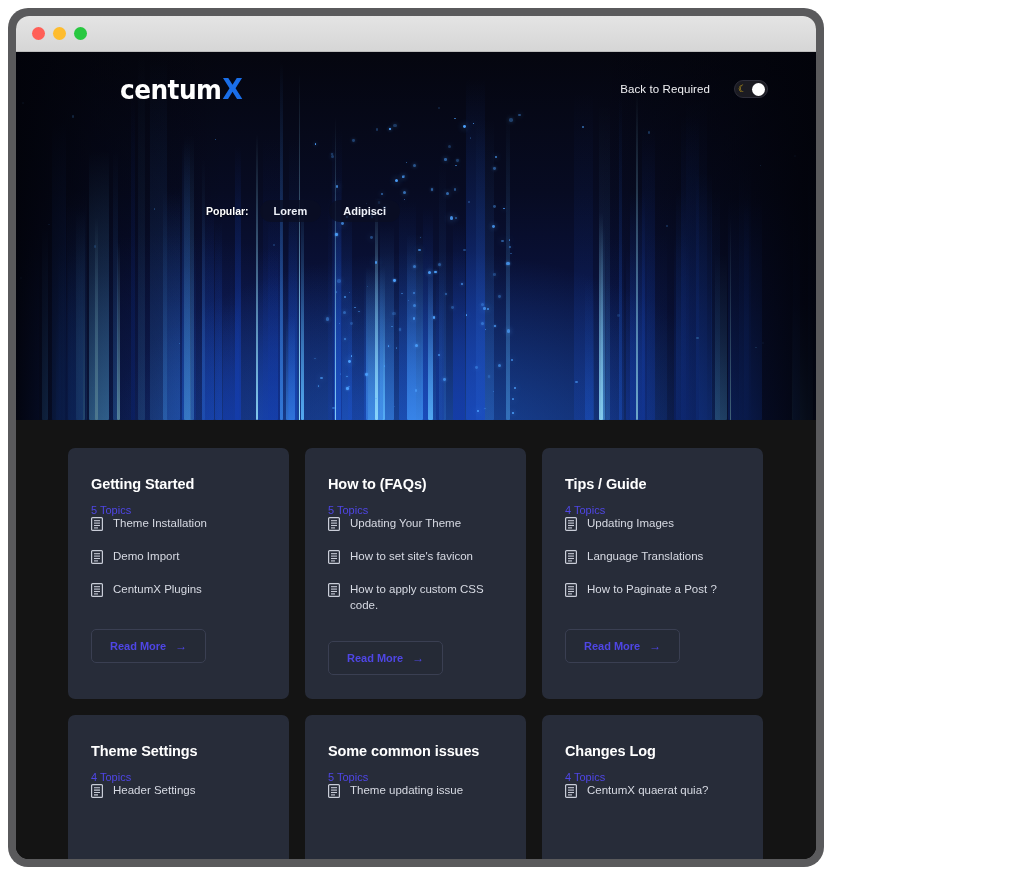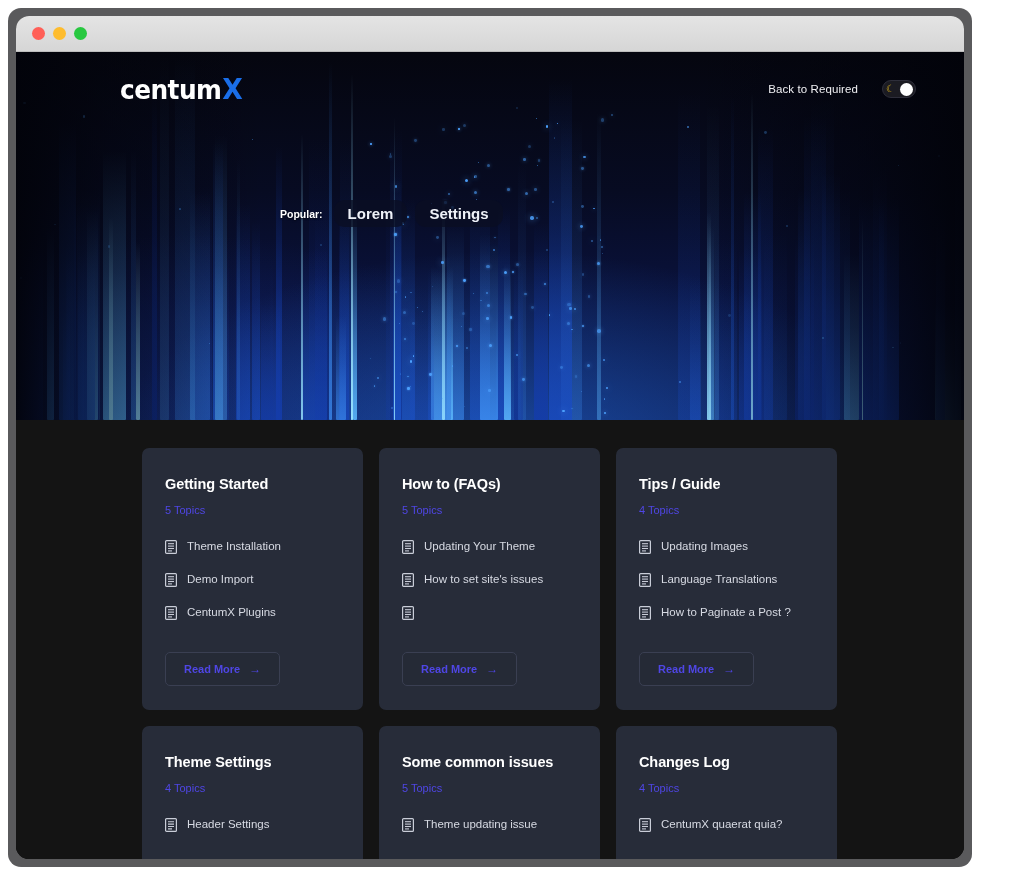--- a/index.html
+++ b/index.html
@@ -10,24 +10,24 @@
     overflow: hidden;
     background: #ffffff;
     font-family: "Liberation Sans", sans-serif;
   }
 
   
   .window-frame {
     position: absolute;
     left: 8px;
     top: 8px;
-    width: 964px;
+    width: 816px;
     height: 859px;
     background: #5a5a5c;
-    border-radius: 13px;
+    border-radius: 20px;
     padding: 8px;
   }
   .window-inner {
     width: 100%;
     height: 100%;
     background: #141414;
     border-radius: 13px;
     overflow: hidden;
     position: relative;
   }
@@ -161,21 +161,21 @@
     display: flex; align-items: center; gap: 8px;
     margin-top: 14px; padding-left: 2px;
   }
   .popular-label {
     color: #ffffff; font-size: 10.5px; font-weight: bold;
     margin-right: 3px; text-shadow: 0 1px 2px rgba(0,0,0,0.6);
   }
   .tag {
     background: rgba(10,14,34,0.78);
     color: #eef1f8;
-    font-size: 15px;
+    font-size: 11px;
     font-weight: bold;
     padding: 5px 14px;
     border-radius: 11px;
     text-decoration: none;
     white-space: nowrap;
   }
 
   
   .cards-section {
     background: #141414;
@@ -198,21 +198,21 @@
     color: #ffffff;
     font-size: 14.5px;
     font-weight: bold;
     letter-spacing: -0.1px;
   }
   .card-count {
     color: #4f46e5;
     font-size: 11px;
     margin-top: 12px;
   }
-  .topic-list { list-style: none; margin-top: 23px; }
+  .topic-list { list-style: none; }
   .topic-item {
     display: flex;
     align-items: flex-start;
     gap: 10px;
     margin-bottom: 14px;
   }
   .doc-icon { flex: 0 0 auto; margin-top: 1px; }
   .topic-label {
     color: #d7dae3;
     font-size: 11.5px;
@@ -501,21 +501,21 @@
               <span class="moon-icon">☾</span>
               <span class="toggle-knob"></span>
             </div>
           </div>
         </div>
 
         <div class="hero-center">
           <div class="popular-row">
             <span class="popular-label">Popular:</span>
             <a class="tag" href="#">Lorem</a>
-            <a class="tag" href="#">Settings</a>
+            <a class="tag" href="#">Adipisci</a>
           </div>
         </div>
       </section>
 
       <section class="cards-section">
         <div class="cards-grid" id="cards-grid">
             <div class="card"><div class="card-title">Getting Started</div><div class="card-count">5 Topics</div><ul class="topic-list">
                 <li class="topic-item">
                   <span class="doc-icon"><svg width="12" height="14" viewBox="0 0 12 14" fill="none" aria-hidden="true">
                       <rect x="0.6" y="0.6" width="10.8" height="12.8" rx="1" stroke="#c9cdd8" stroke-width="1.2" fill="none"></rect>
@@ -562,30 +562,31 @@
                   <a class="topic-label" href="#">Updating Your Theme</a>
                 </li>
                 <li class="topic-item">
                   <span class="doc-icon"><svg width="12" height="14" viewBox="0 0 12 14" fill="none" aria-hidden="true">
                       <rect x="0.6" y="0.6" width="10.8" height="12.8" rx="1" stroke="#c9cdd8" stroke-width="1.2" fill="none"></rect>
                       <line x1="3" y1="3.7" x2="9" y2="3.7" stroke="#c9cdd8" stroke-width="1.1"></line>
                       <line x1="3" y1="6.1" x2="9" y2="6.1" stroke="#c9cdd8" stroke-width="1.1"></line>
                       <line x1="3" y1="8.5" x2="9" y2="8.5" stroke="#c9cdd8" stroke-width="1.1"></line>
                       <line x1="3" y1="10.9" x2="7" y2="10.9" stroke="#c9cdd8" stroke-width="1.1"></line>
                     </svg></span>
-                  <a class="topic-label" href="#">How to set site's issues</a>
-                </li>
-                <li class="topic-item">
-                  <span class="doc-icon"><svg width="12" height="14" viewBox="0 0 12 14" fill="none" aria-hidden="true">
-                      <rect x="0.6" y="0.6" width="10.8" height="12.8" rx="1" stroke="#c9cdd8" stroke-width="1.2" fill="none"></rect>
-                      <line x1="3" y1="3.7" x2="9" y2="3.7" stroke="#c9cdd8" stroke-width="1.1"></line>
-                      <line x1="3" y1="6.1" x2="9" y2="6.1" stroke="#c9cdd8" stroke-width="1.1"></line>
-                      <line x1="3" y1="8.5" x2="9" y2="8.5" stroke="#c9cdd8" stroke-width="1.1"></line>
-                      <line x1="3" y1="10.9" x2="7" y2="10.9" stroke="#c9cdd8" stroke-width="1.1"></line>
-                    </svg></span>
+                  <a class="topic-label" href="#">How to set site's favicon</a>
+                </li>
+                <li class="topic-item">
+                  <span class="doc-icon"><svg width="12" height="14" viewBox="0 0 12 14" fill="none" aria-hidden="true">
+                      <rect x="0.6" y="0.6" width="10.8" height="12.8" rx="1" stroke="#c9cdd8" stroke-width="1.2" fill="none"></rect>
+                      <line x1="3" y1="3.7" x2="9" y2="3.7" stroke="#c9cdd8" stroke-width="1.1"></line>
+                      <line x1="3" y1="6.1" x2="9" y2="6.1" stroke="#c9cdd8" stroke-width="1.1"></line>
+                      <line x1="3" y1="8.5" x2="9" y2="8.5" stroke="#c9cdd8" stroke-width="1.1"></line>
+                      <line x1="3" y1="10.9" x2="7" y2="10.9" stroke="#c9cdd8" stroke-width="1.1"></line>
+                    </svg></span>
+                  <a class="topic-label" href="#">How to apply custom CSS code.</a>
                 </li>
               </ul><a class="read-more" href="#">
                 <span>Read More</span>
                 <span class="arrow">→</span>
               </a></div>
             <div class="card"><div class="card-title">Tips / Guide</div><div class="card-count">4 Topics</div><ul class="topic-list">
                 <li class="topic-item">
                   <span class="doc-icon"><svg width="12" height="14" viewBox="0 0 12 14" fill="none" aria-hidden="true">
                       <rect x="0.6" y="0.6" width="10.8" height="12.8" rx="1" stroke="#c9cdd8" stroke-width="1.2" fill="none"></rect>
                       <line x1="3" y1="3.7" x2="9" y2="3.7" stroke="#c9cdd8" stroke-width="1.1"></line>

